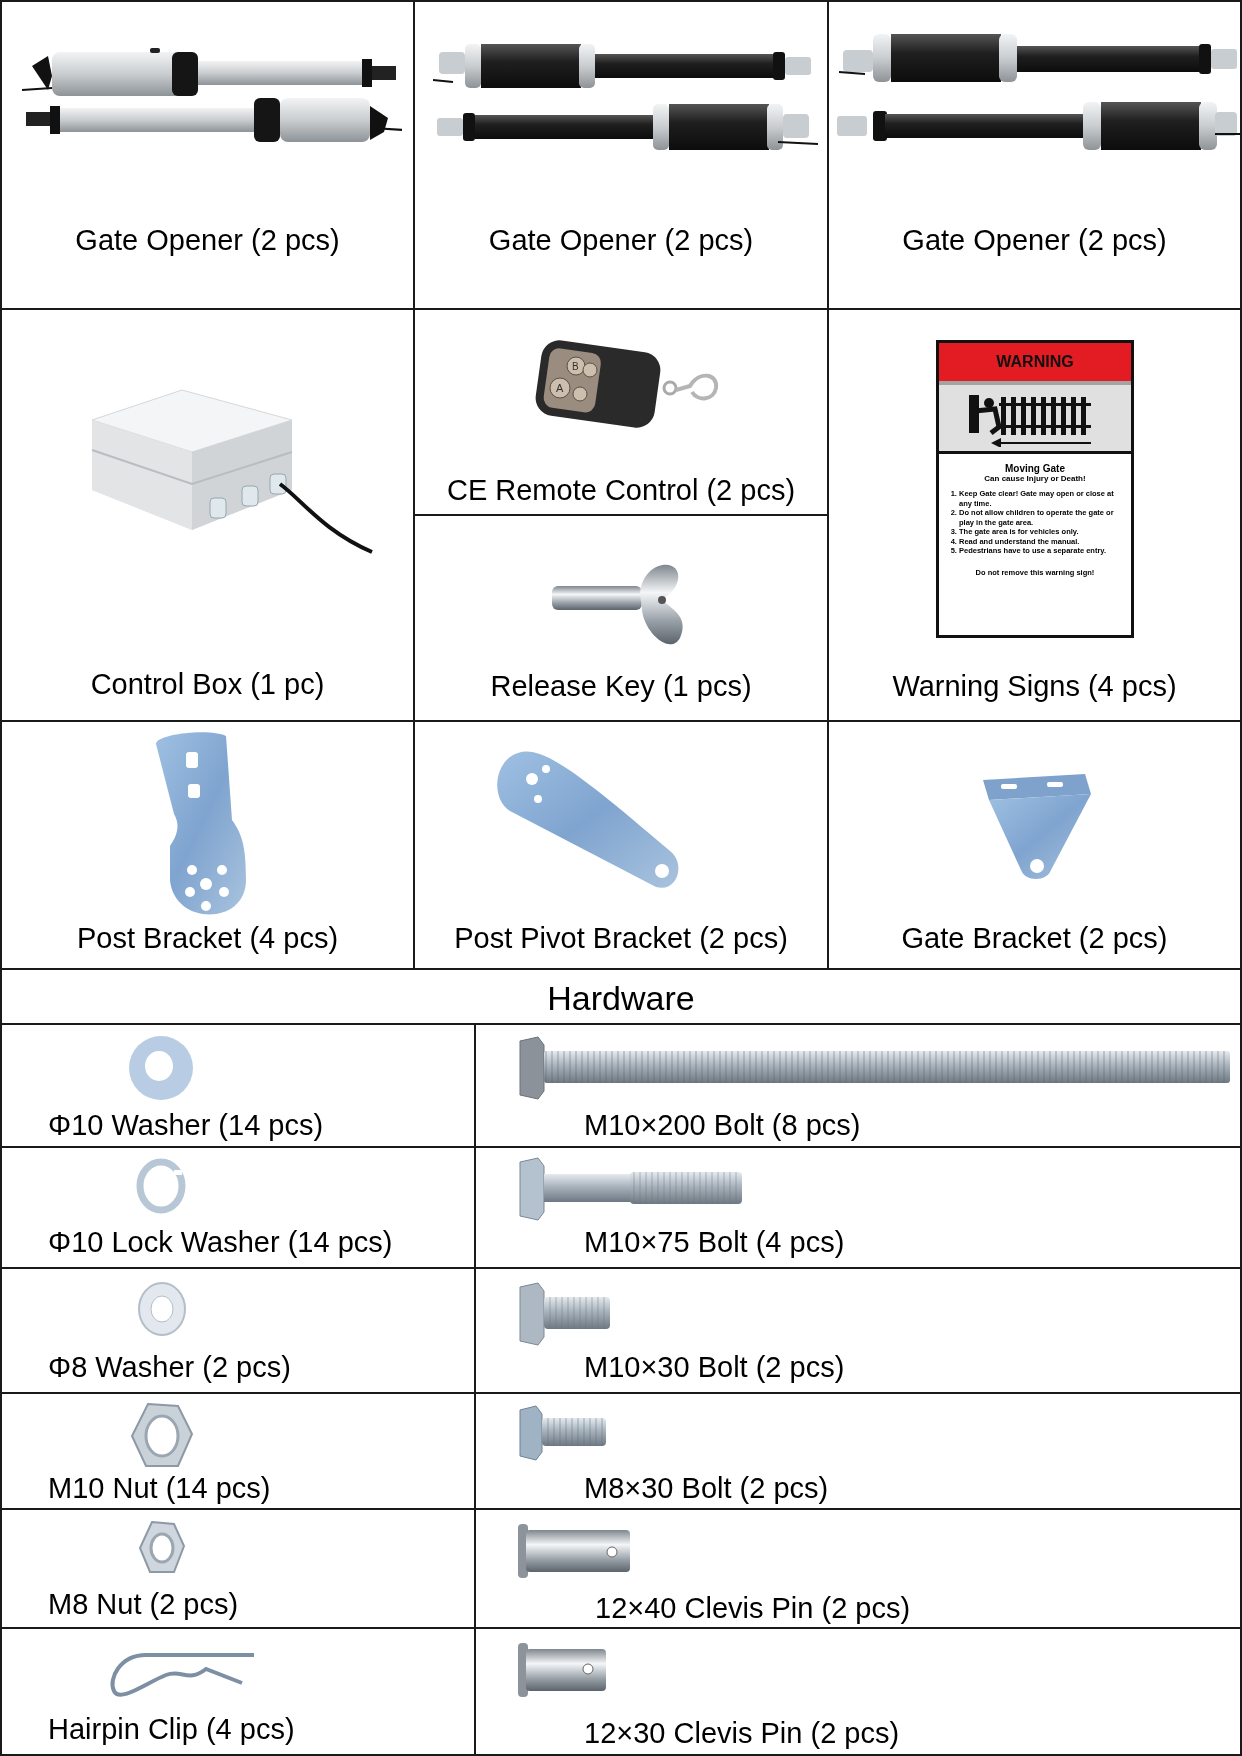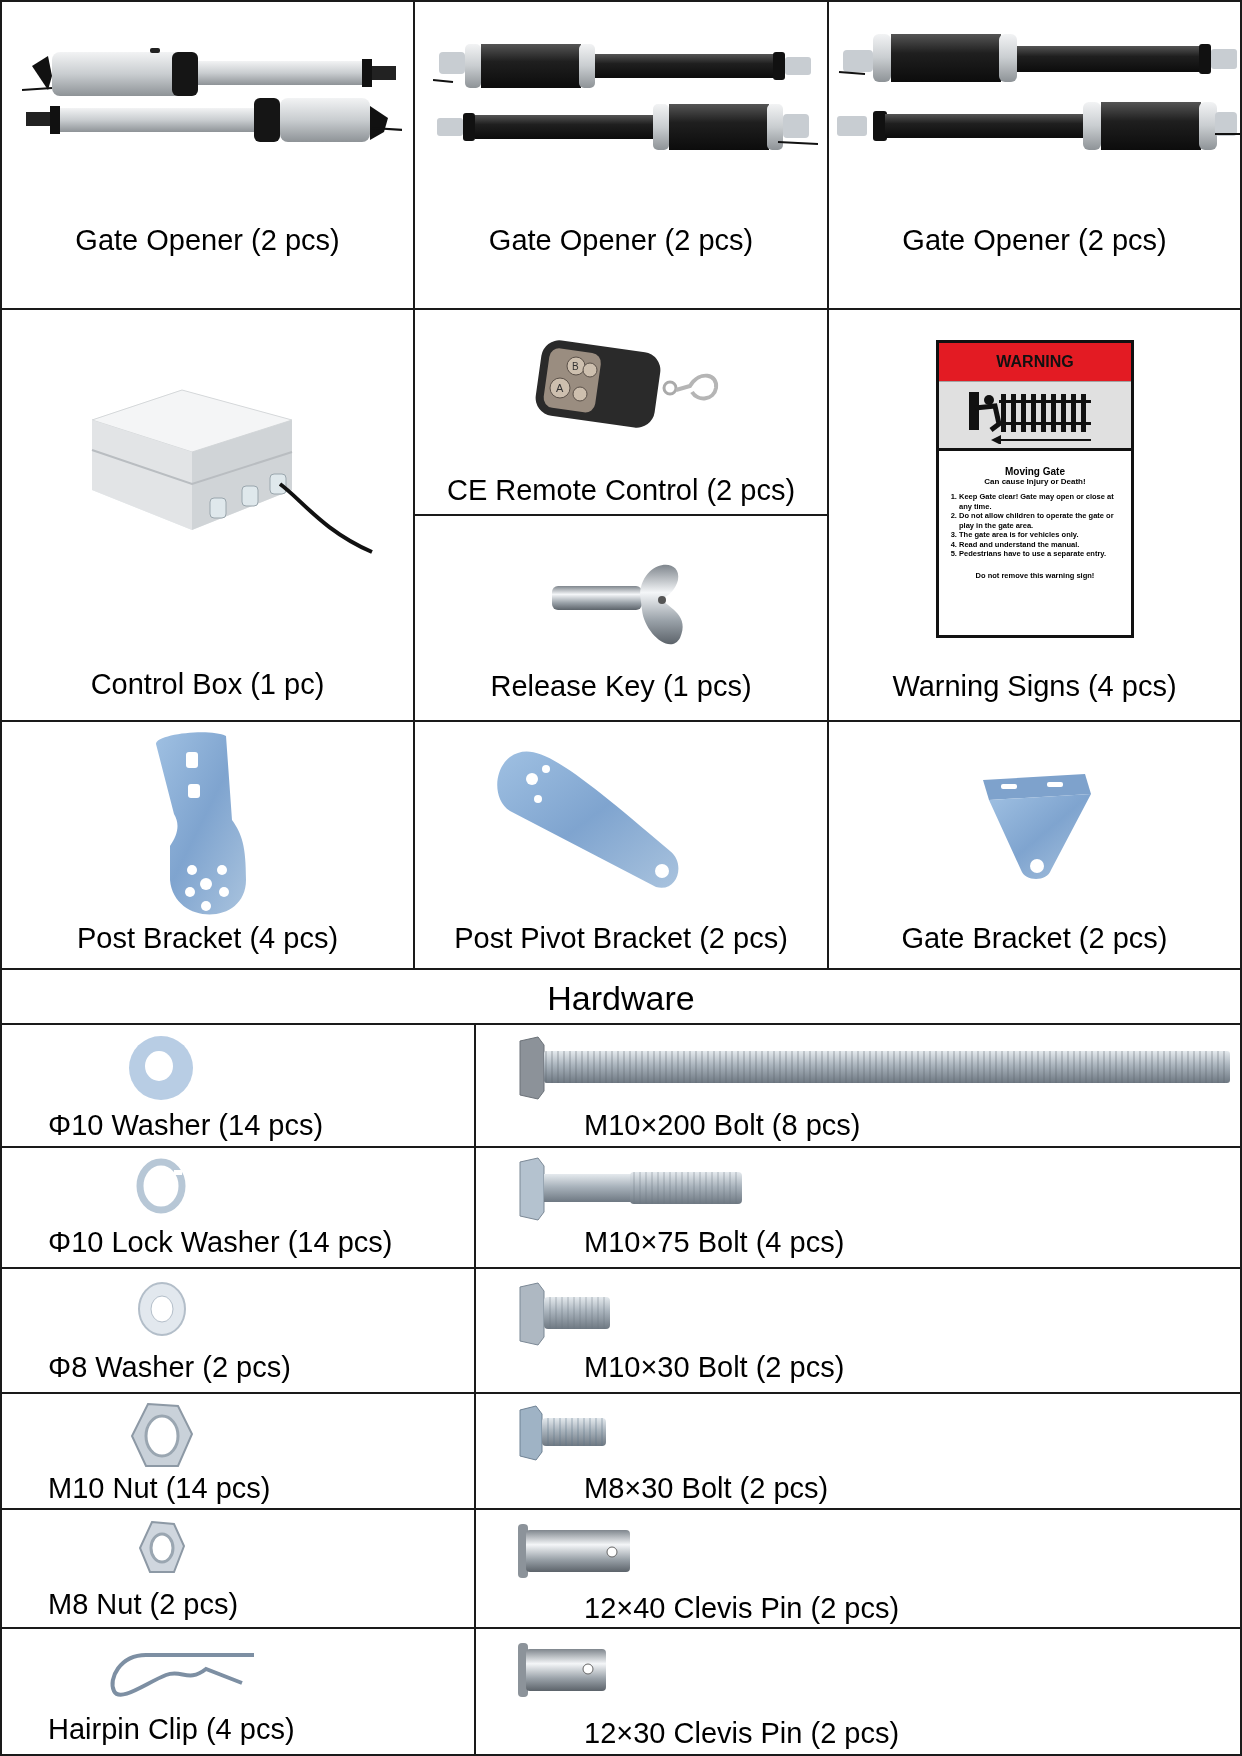--- a/index.html
+++ b/index.html
@@ -4,23 +4,23 @@
 <style>
   html,body{margin:0;padding:0;background:#fff;}
   body{width:1242px;height:1756px;position:relative;overflow:hidden;font-family:"Liberation Sans",sans-serif;color:#000;}
   .sheet{position:absolute;left:0;top:0;width:1242px;height:1756px;text-decoration:underline;}
   .cell{position:absolute;box-sizing:border-box;border:2px solid #1a1a1a;background:#fff;overflow:hidden;}
   .lbl{position:absolute;left:0;right:0;text-align:center;font-size:29px;line-height:40px;white-space:pre-line;}
   .hwlbl{position:absolute;font-size:29px;line-height:36px;white-space:nowrap;}
   .title{position:absolute;left:0;right:0;top:4px;text-align:center;font-size:34px;line-height:48px;}
   svg{position:absolute;display:block;}
   .sign{position:absolute;left:107px;top:30px;width:198px;height:298px;border:3px solid #111;box-sizing:border-box;background:#fff;font-family:"Liberation Sans",sans-serif;}
-  .sign .band{height:38px;background:#e31b23;border-bottom:1px solid #a3a3a3;text-align:center;font-weight:bold;font-size:16px;line-height:38px;color:#111;}
+  .sign .band{height:38px;background:#e31b23;border-bottom:4px solid #a3a3a3;text-align:center;font-weight:bold;font-size:16px;line-height:38px;color:#111;}
   .sign .pic{height:66px;background:#e0e0e0;border-bottom:3px solid #111;position:relative;}
-  .sign .body{padding:12px 8px;font-size:7.5px;font-weight:bold;line-height:9.5px;}
+  .sign .body{padding:6px 8px;font-size:7.5px;font-weight:bold;line-height:9.5px;}
   .sign .h1{text-align:center;font-size:10px;margin-top:4px;}
   .sign .h2{text-align:center;font-size:8px;margin-bottom:6px;}
   .sign ol{margin:0;padding-left:12px;}
   .sign .foot{text-align:center;margin-top:12px;}
 </style>
 </head>
 <body>
 
 <svg width="0" height="0" style="position:absolute">
   <defs>
@@ -356,21 +356,21 @@
       </g>
     </svg>
     <div class="hwlbl" style="left:108px;top:76px">M8×30 Bolt (2 pcs)</div>
   </div>
   <div class="cell" style="left:474px;top:1508px;width:768px;height:121px;">
     <svg style="left:40px;top:12px" width="120" height="60" viewBox="0 0 120 60">
       <rect x="2" y="2" width="10" height="54" rx="4" fill="#8c939a"></rect>
       <rect x="10" y="8" width="104" height="42" rx="4" fill="url(#gChrome)"></rect>
       <circle cx="96" cy="30" r="5" fill="#fff" stroke="#666"></circle>
     </svg>
-    <div class="hwlbl" style="left:108px;top:80px">12×40 Clevis Pin (2 pcs)</div>
+    <div class="hwlbl" style="left:119px;top:80px">12×40 Clevis Pin (2 pcs)</div>
   </div>
   <div class="cell" style="left:474px;top:1627px;width:768px;height:129px;">
     <svg style="left:40px;top:12px" width="96" height="60" viewBox="0 0 96 60">
       <rect x="2" y="2" width="10" height="54" rx="4" fill="#8c939a"></rect>
       <rect x="10" y="8" width="80" height="42" rx="4" fill="url(#gChrome)"></rect>
       <circle cx="72" cy="28" r="5" fill="#fff" stroke="#666"></circle>
     </svg>
     <div class="hwlbl" style="left:108px;top:86px">12×30 Clevis Pin (2 pcs)</div>
   </div>
 

